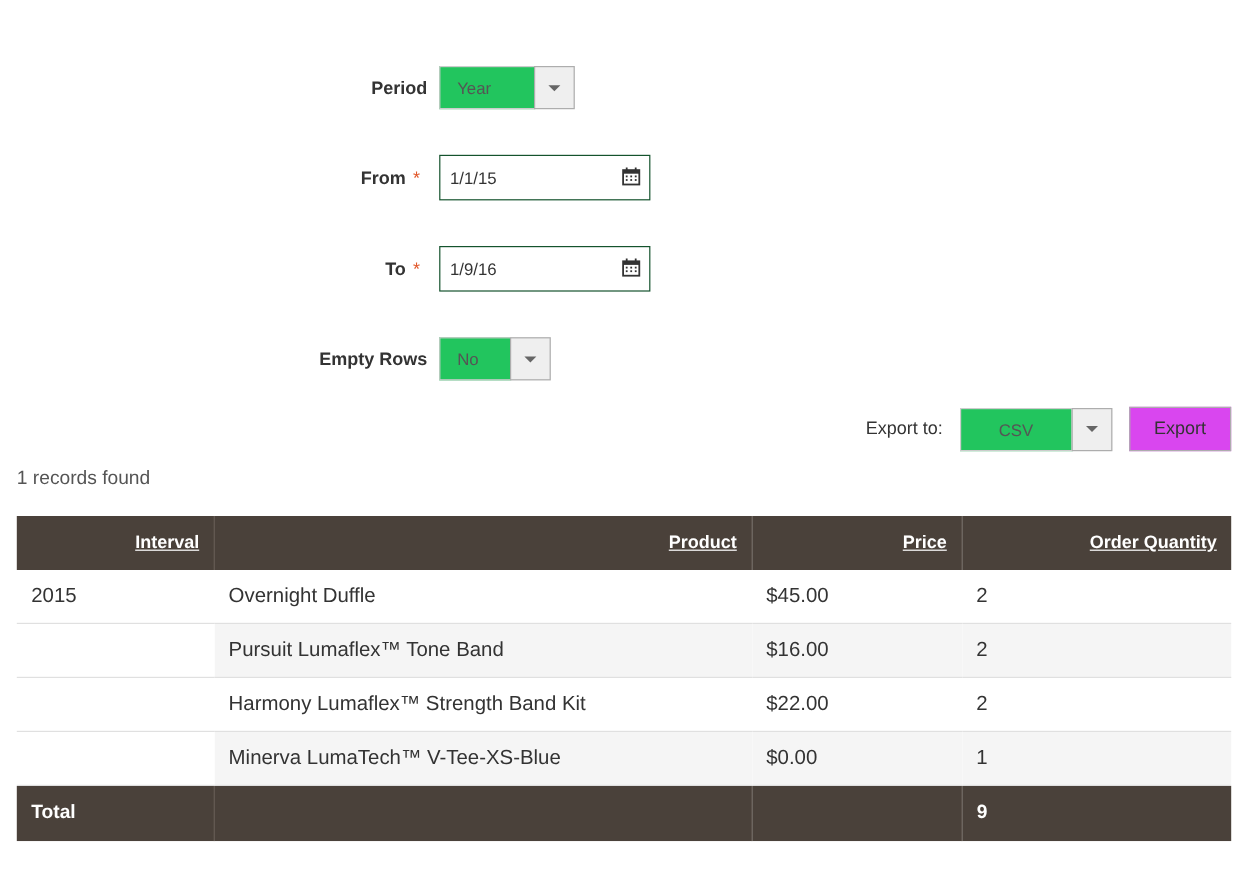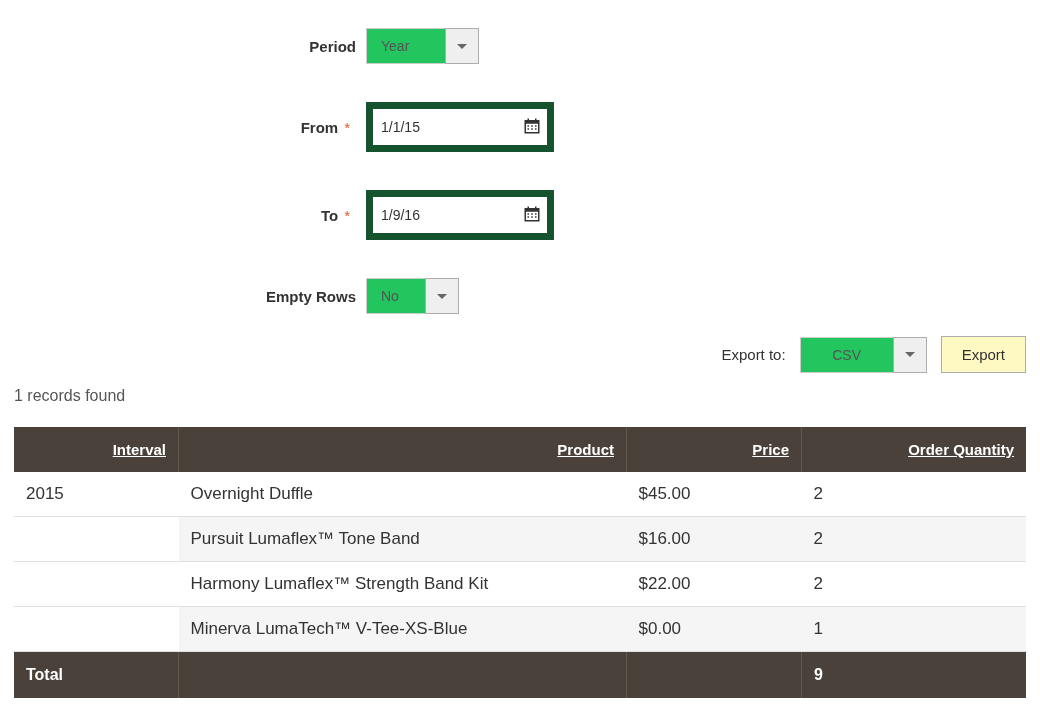--- a/index.html
+++ b/index.html
@@ -1,33 +1,33 @@
 <!DOCTYPE html>
 <html><head>
   <meta charset="utf-8">
   <style>
     body { margin:0; padding:0; background:#fff; font-family:"Helvetica Neue",Helvetica,Arial,sans-serif; color:#333;}
-    .wrap { width:1040px; padding:28px 14px 0 14px; box-sizing:border-box;}
+    .wrap { width:1040px; padding:28px 14px 0 14px; box-sizing:border-box;margin-top:27px;}
     .form { width:100%; }
     .row { display:flex; align-items:center; margin-bottom:38px;}
     .row:last-child{margin-bottom:22px;}
     .lbl { width:342px; text-align:right; padding-right:10px; font-size:15px; font-weight:600; color:#333;}
     .req { color:#e1582b; font-weight:normal; margin-left:6px; margin-right:6px;}
     .ctrl { display:flex; align-items:center;}
     .select { display:flex;}
     .select .val { border:1px solid #ccc; background:#22c55e; padding:8px 14px; min-width:50px; font-size:14px; color:#555; line-height:18px;}
     .select .cc  { border:1px solid #adadad; background:#efefef; width:32px; display:flex; align-items:center; justify-content:center; margin-left:-1px;}
     .caret { width:0;height:0;border-left:5px solid transparent;border-right:5px solid transparent;border-top:5px solid #666;}
-    .date { display:flex; align-items:center; border:7px solid #14532d; background:#fff; padding:0 6px 0 8px; height:36px; width:160px; justify-content:space-between;gap:15px;}
+    .date { display:flex; align-items:center; border:1px solid #14532d; background:#fff; padding:0 6px 0 8px; height:36px; width:160px; justify-content:space-between;gap:15px;}
     .date span{font-size:14px; color:#333;}
     .cal-icon{display:inline-block;}
     .exportbar{display:flex; align-items:center; justify-content:flex-end; margin-top:6px; margin-bottom:14px;text-align:center;}
     .exportbar .elbl{font-size:15px; color:#333; margin-right:14px;}
     .exportbar .select .val{min-width:64px;}
-    .btn{border:1px solid #adadad; background:#fef9c3; padding:9px 20px; font-size:15px; color:#333; margin-left:14px;}
+    .btn{border:1px solid #adadad; background:#d946ef; padding:9px 20px; font-size:15px; color:#333; margin-left:14px;}
     .recs{font-size:16px; color:#555; margin-bottom:22px;}
     table.data{width:100%; border-collapse:collapse;}
     table.data thead th{background:#4a413a; color:#fff; text-align:right; font-weight:700; font-size:15px; padding:14px 12px; border-right:1px solid #615850;text-decoration:underline;}
     table.data thead th:last-child{border-right:0;}
     table.data tbody td{font-size:17px; color:#333; padding:12px 12px; border-bottom:1px solid #e0e0e0;}
     table.data tbody tr:nth-child(odd) td{background:#fff;}
     table.data tbody tr:nth-child(even) td{background:#f5f5f5;}
     table.data tbody td.interval{background:#fff!important;}
     table.data tfoot td{background:#4a413a; color:#fff; font-weight:700; padding:14px 12px; border-right:1px solid #615850;}
     table.data tfoot td:last-child{border-right:0;}

